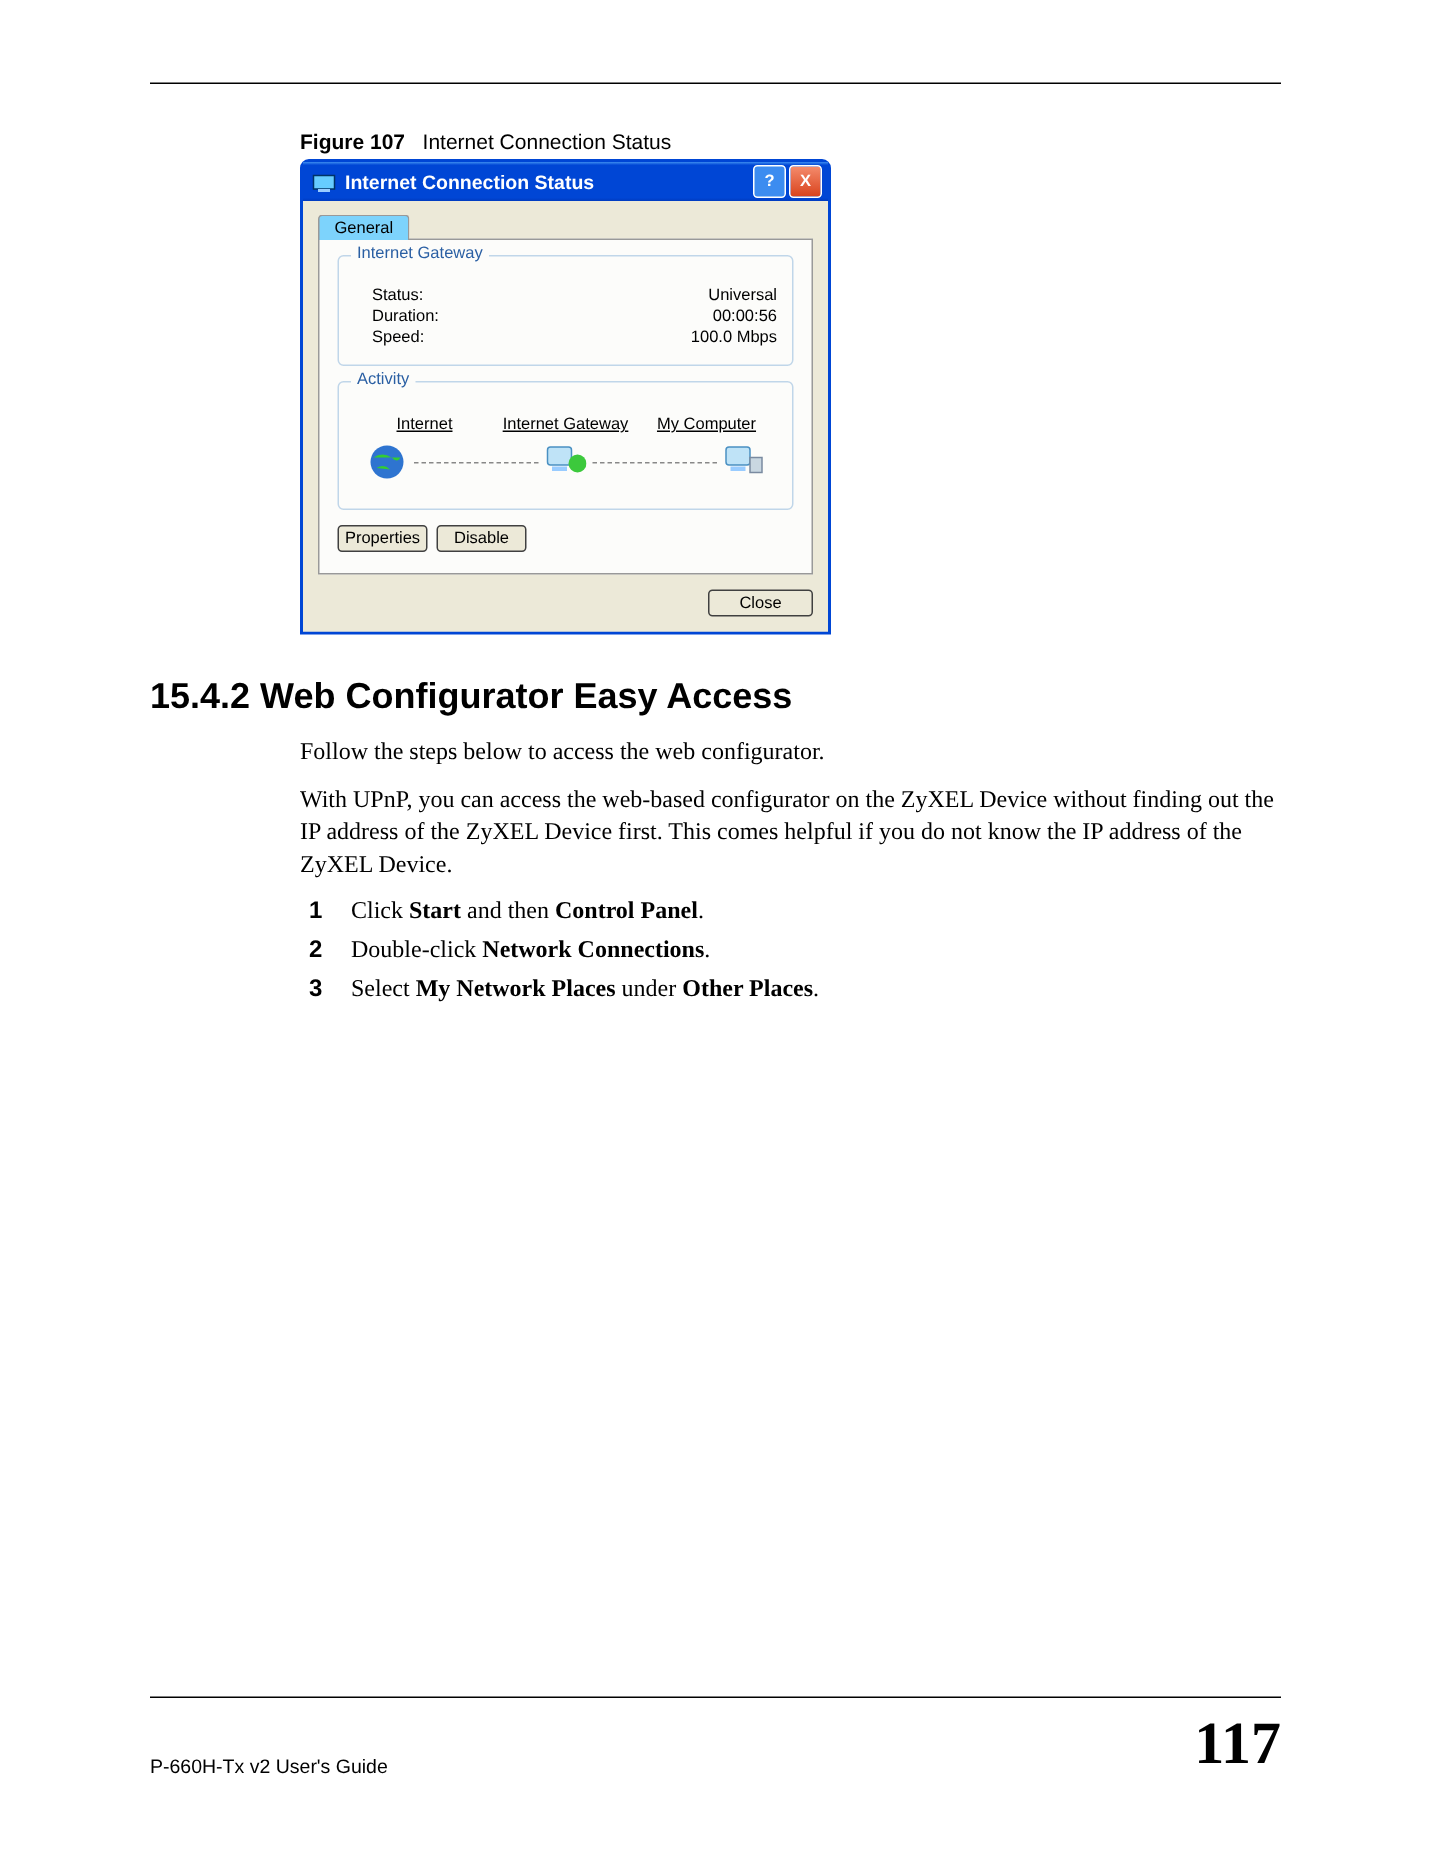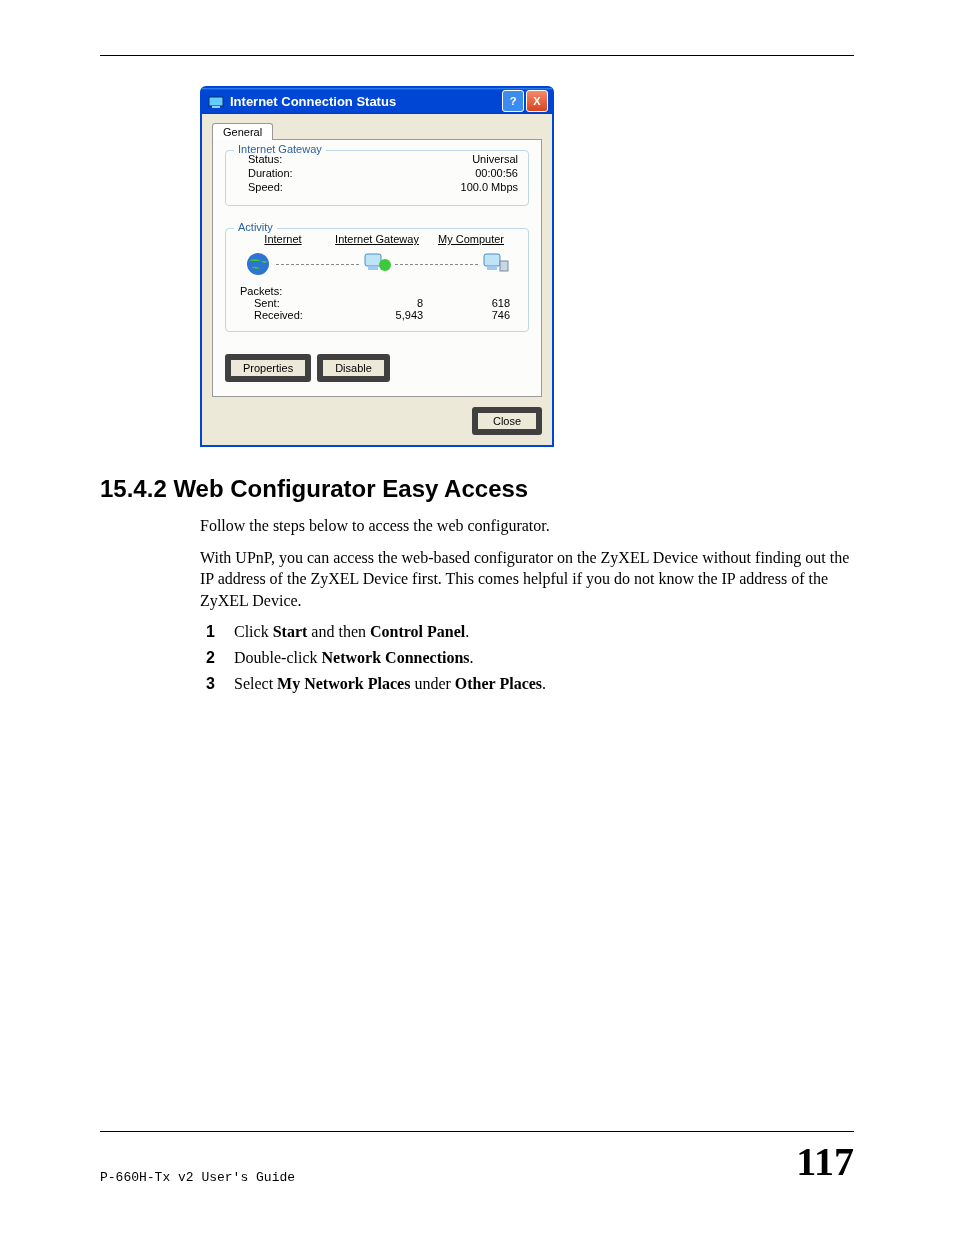--- a/index.html
+++ b/index.html
@@ -74,39 +74,39 @@
     font-family: Arial, sans-serif;
   }
   .xp-help-btn { background: #3c8cf0; color: #fff; }
   .xp-close-btn { background: linear-gradient(to bottom,#f48b6c,#d9431d); color:#fff; }
   .xp-body {
     background: #ece9d8;
     padding: 8px 10px 10px 10px;
   }
   .xp-tab {
     display: inline-block;
-    background: #ffffff;
+    background: #7dd3fc;
     border: 1px solid #999;
     border-bottom: none;
     border-radius: 3px 3px 0 0;
     padding: 2px 10px;
     font-size: 11px;
     position: relative;
     top: 1px;
   }
   .xp-panel {
     border: 1px solid #999;
     background: #fcfcfa;
     padding: 10px 12px 14px 12px;
   }
   .groupbox {
     border: 1px solid #c0d6e9;
     border-radius: 4px;
-    padding: 0 10px 10px 10px;
-    margin-bottom: 22px;
+    padding: 18px 10px 10px 10px;
+    margin-bottom: 10px;
     position: relative;
   }
   .groupbox-legend {
     position: absolute;
     top: -8px;
     left: 8px;
     background: #fcfcfa;
     padding: 0 4px;
     color: #2a5fa3;
     font-size: 11px;
@@ -134,23 +134,23 @@
   .act-line { flex:1; border-top:1px dashed #888; height:0; margin:0 2px; }
   .packets-grid {
     display: grid;
     grid-template-columns: 1.2fr 1fr 1fr;
     font-size: 11px;
     margin-left: 4px;
   }
   .packets-grid .num { text-align: right; padding-right: 8px; }
   .xp-btn {
     background: #ece9d8;
-    border: 6px solid #404040;
+    border: 1px solid #404040;
     border-radius: 3px;
-    padding: 2px 12px;
+    padding: 2px 0;
     font-family: Tahoma, Arial, sans-serif;
     font-size: 11px;
     min-width: 60px;
   }
   .btn-row { margin-top: 10px; display:flex; gap:6px; }
   .close-row { text-align: right; margin-top: 10px; }
 
   
   h2.section {
     font-family: Arial, Helvetica, sans-serif;
@@ -196,35 +196,39 @@
     border: none;
     border-top: 1px solid #000;
     margin: 0 0 6px 0;
   }
   .footer-row {
     display: flex;
     justify-content: space-between;
     align-items: flex-end;
   }
   .footer-left {
-    font-family: Liberation Mono, monospace;
+    font-family: Liberation Sans, sans-serif;
     font-size: 13px;
   }
   .footer-page {
     font-family: "Times New Roman", serif;
     font-size: 40px;
     font-weight: bold;
   }
 </style>
 </head>
 <body>
 
 <div class="page">
   <hr class="header-rule">
 
+  <div class="figure-caption">
+    <span class="fignum">Figure 107</span>&nbsp;&nbsp;
+    <span>Internet Connection Status</span>
+  </div>
 
   <div class="xp-dialog">
     <div class="xp-titlebar">
       <span class="xp-app-icon">
         <svg viewBox="0 0 16 16">
             <rect x="1" y="4" width="14" height="9" fill="#6cf" stroke="#036"></rect>
             <rect x="4" y="13" width="8" height="2" fill="#9cf"></rect>
           </svg>
       </span>
       <span class="xp-title-text">Internet Connection Status</span>
@@ -278,31 +282,20 @@
             </span>
             <span class="act-line"></span>
             <span class="act-icon">
               <svg width="28" height="26" viewBox="0 0 28 26">
                   <rect x="2" y="3" width="16" height="12" rx="2" fill="#bfe3f7" stroke="#4a90c2"></rect>
                   <rect x="5" y="16" width="10" height="3" fill="#9cf"></rect>
                   <rect x="18" y="10" width="8" height="10" fill="#c9d7e1" stroke="#7a8aa0"></rect>
                 </svg>
             </span>
           </div>
-          <div class="packets-grid">
-            <div>Packets:</div>
-              <div></div>
-              <div></div>
-            <div style="padding-left:14px">Sent:</div>
-            <div class="num">8</div>
-            <div class="num">618</div>
-            <div style="padding-left:14px">Received:</div>
-            <div class="num">5,943</div>
-            <div class="num">746</div>
-          </div>
         </div>
 
         <div class="btn-row">
           <button class="xp-btn">Properties</button>
           <button class="xp-btn">Disable</button>
         </div>
       </div>
       <div class="close-row">
         <button class="xp-btn" style="min-width:70px">Close</button>
       </div>

